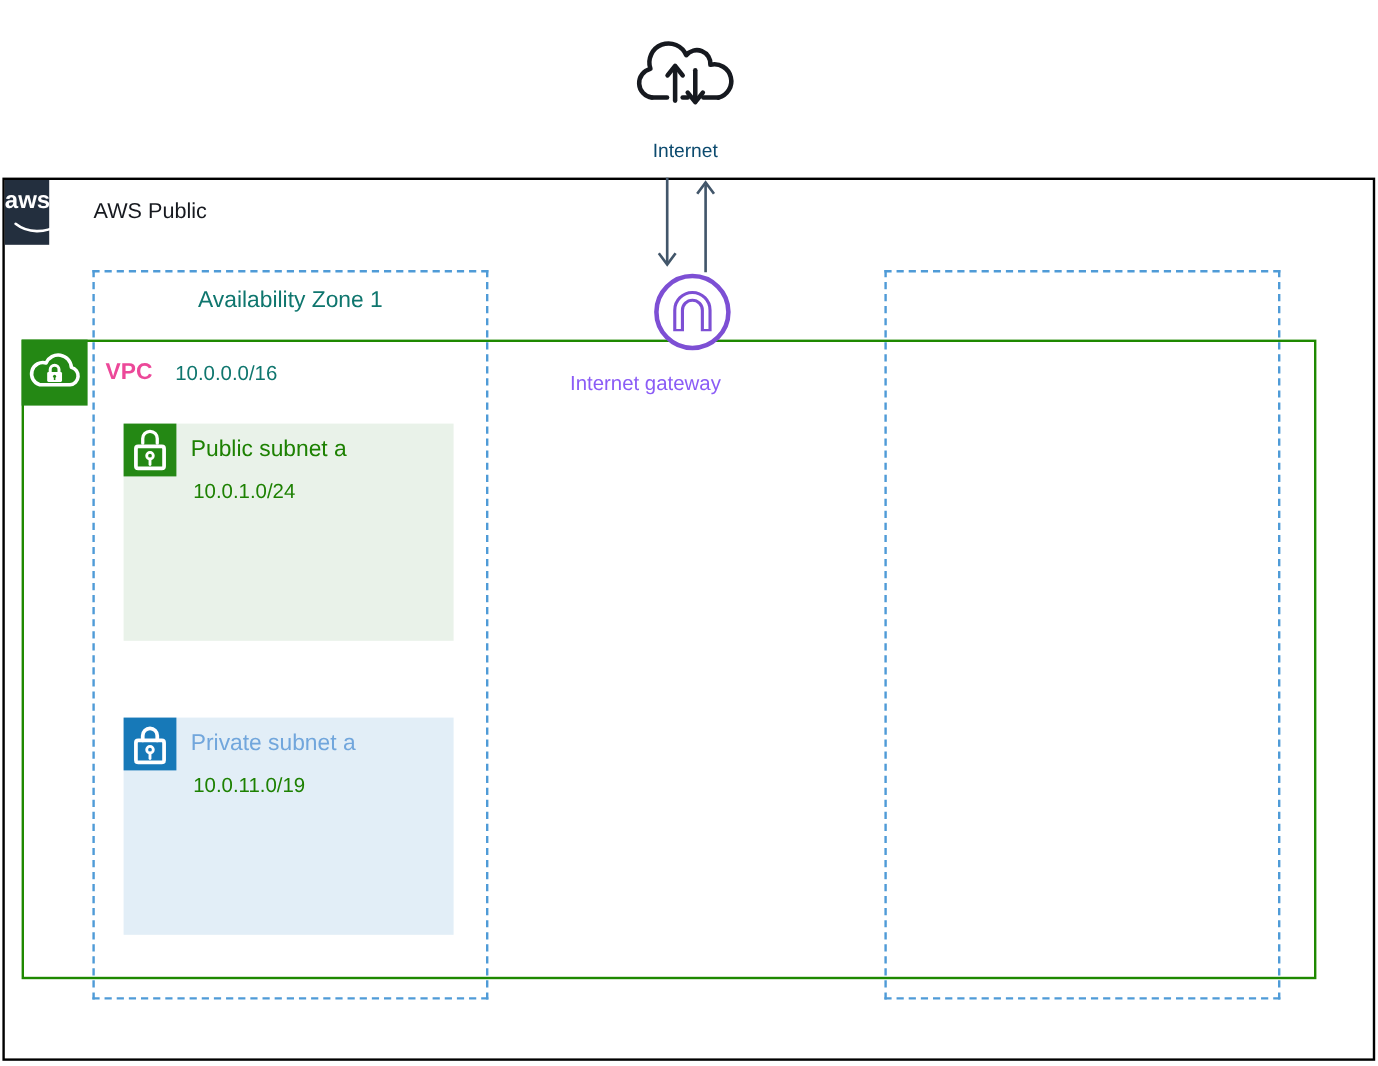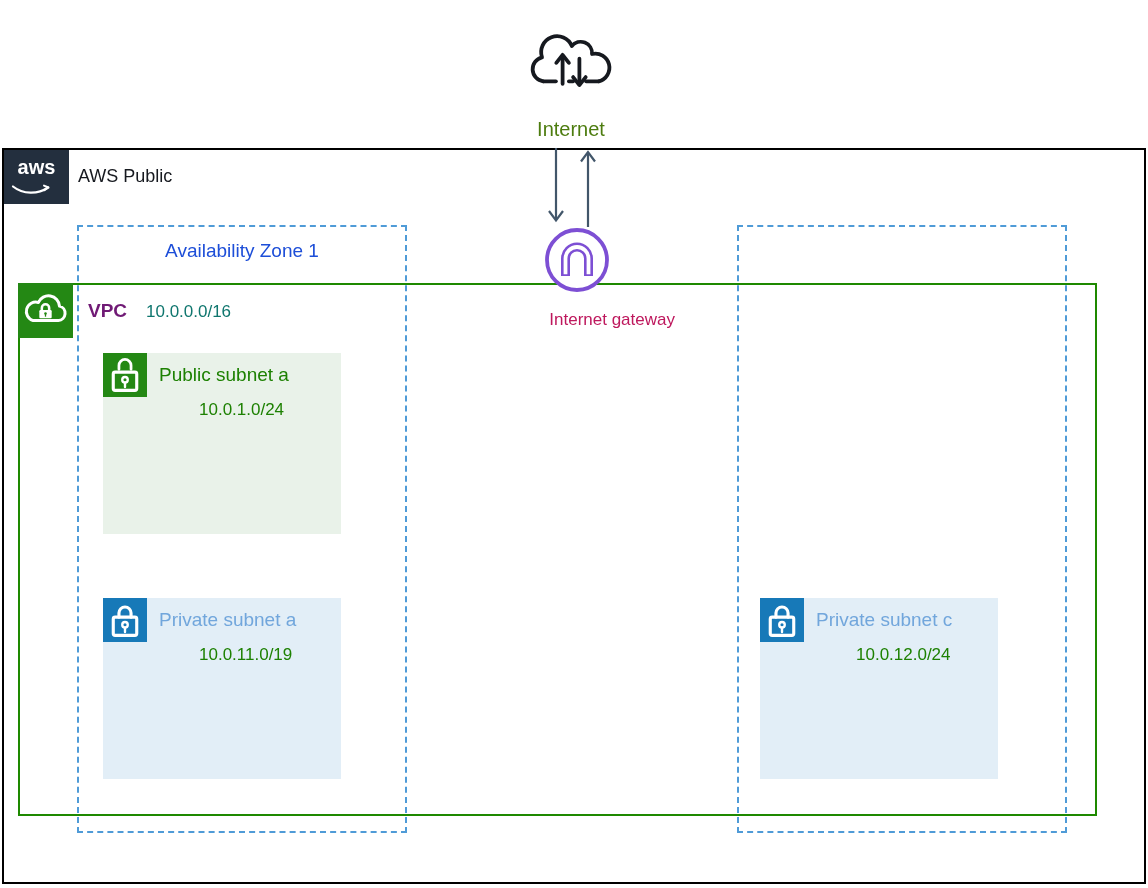--- a/index.html
+++ b/index.html
@@ -4,67 +4,67 @@
 <style>
   * { margin:0; padding:0; box-sizing:border-box; }
   body { background:#ffffff; font-family:"Liberation Sans", sans-serif; }
   .canvas { position:relative; width:1148px; height:888px; background:#fff; overflow:hidden; }
 
   .abs { position:absolute; }
 
   
   .internet-icon { left:529px; top:28px; width:84px; height:68px; z-index:2; }
   .internet-label { left:496px; top:118px; width:150px; text-align:center;
-                    font-size:20px; color:#4d7c0f; z-index:2; }
+                    font-size:16px; color:#0c4a6e; z-index:2; }
 
   
   .aws-cloud-box { left:2px; top:148px; width:1144px; height:736px;
                    border:2px solid #000000; z-index:0; background:#fff; }
-  .aws-logo { left:4px; top:150px; width:65px; height:54px; background:#232f3e; z-index:5; }
+  .aws-logo { left:4px; top:150px; width:37px; height:54px; background:#232f3e; z-index:5; }
   .aws-logo .aws-word { position:absolute; left:0; right:0; top:6px; text-align:center;
                         color:#ffffff; font-size:20px; font-weight:bold; letter-spacing:0; }
   .aws-logo svg { position:absolute; left:5px; bottom:7px; }
   .aws-cloud-label { left:78px; top:166px; font-size:18px; color:#16191f; z-index:5; }
 
   
   .flow-arrows { left:544px; top:148px; width:56px; height:79px; z-index:4; }
 
   
   .az { top:225px; width:330px; height:608px; border:2px dashed #4f9bd7; z-index:3; }
   .az-1 { left:77px; }
   .az-2 { left:737px; }
-  .az-label { padding-top:13px; text-align:center; font-size:19px; color:#1d4ed8; }
+  .az-label { padding-top:13px; text-align:center; font-size:19px; color:#0f766e; }
 
   
   .vpc-box { left:18px; top:283px; width:1079px; height:533px;
              border:2px solid #1e8900; z-index:1; }
   .vpc-icon { left:18px; top:283px; width:55px; height:55px; background:#248814; z-index:2; }
-  .vpc-label { left:88px; top:300px; font-size:19px; font-weight:bold; color:#701a75; z-index:5; }
+  .vpc-label { left:88px; top:300px; font-size:19px; font-weight:bold; color:#ec4899; z-index:5; }
   .vpc-cidr  { left:146px; top:302px; font-size:17px; color:#0f766e; z-index:5; }
 
   
   .igw-icon { left:543px; top:226px; width:68px; height:68px; z-index:6; }
-  .igw-label { left:475px; top:310px; width:200px; text-align:right;
-               font-size:17px; color:#be185d; z-index:6; }
+  .igw-label { left:475px; top:310px; width:200px; text-align:left;
+               font-size:17px; color:#8b5cf6; z-index:6; }
 
   
-  .subnet { position:absolute; width:238px; height:181px; z-index:4; }
+  .subnet { position:absolute; width:275px; height:181px; z-index:4; }
   .subnet.public  { background:#e9f2e9; }
   .subnet.private { background:#e2eef7; }
   .subnet-pos-top { top:126px; }
   .subnet-pos-bottom { top:371px; }
   .az-1 .subnet { left:24px; }
   .az-2 .subnet { left:21px; }
   .subnet-icon { position:absolute; left:0; top:0; width:44px; height:44px; }
   .subnet-icon.public-icon  { background:#248814; }
   .subnet-icon.private-icon { background:#1779b8; }
   .subnet-title { position:absolute; left:56px; top:11px; font-size:19px; }
   .subnet.public  .subnet-title { color:#1d8102; }
   .subnet.private .subnet-title { color:#71a6dc; }
-  .subnet-cidr { position:absolute; left:58px; top:47px; font-size:17px; color:#1d8102;margin-left:38px; }
+  .subnet-cidr { position:absolute; left:58px; top:47px; font-size:17px; color:#1d8102; }
 </style>
 </head>
 <body>
 
 <div class="canvas">
 
   <svg class="abs internet-icon" viewBox="0 0 100 80" fill="none" stroke="#16191f" stroke-width="4.5" stroke-linecap="round" stroke-linejoin="round">
     <path d="M17,63 A14.5,14.5 0 0 1 15.5,34.5 A19,19 0 0 1 51,21 A13.5,13.5 0 0 1 75,30.5 A15,15 0 0 1 83,63"></path>
     <path d="M17,63 H32"></path>
     <path d="M47.5,63 H52.5"></path>
@@ -133,32 +133,20 @@
         </svg>
       </div>
       <div class="subnet-title">Private subnet a</div>
       <div class="subnet-cidr">10.0.11.0/19</div>
     </div>
   </div>
 
   <div class="abs az az-2">
 
 
-    <div class="subnet private subnet-pos-bottom">
-      <div class="subnet-icon private-icon">
-        <svg width="44" height="44" viewBox="0 0 24 24" fill="none" stroke="#ffffff" stroke-linejoin="round" stroke-linecap="round">
-          <path d="M8.7,10.4 V8.2 A3.3,3.3 0 0 1 15.3,8.2 V10.4" stroke-width="1.7"></path>
-          <rect x="5.6" y="10.4" width="12.8" height="10" rx="1" stroke-width="1.7"></rect>
-          <circle cx="12" cy="14.6" r="1.5" stroke-width="1.3"></circle>
-          <path d="M12,16.2 V18.6" stroke-width="1.3"></path>
-        </svg>
-      </div>
-      <div class="subnet-title">Private subnet c</div>
-      <div class="subnet-cidr">10.0.12.0/24</div>
-    </div>
   </div>
 
   <svg class="abs igw-icon" viewBox="0 0 68 68" fill="none">
     <circle cx="34" cy="34" r="30" fill="#ffffff" stroke="#7d4fd4" stroke-width="3.8"></circle>
     <path d="M22.5,50 V32.5 A11.5,11.5 0 0 1 45.5,32.5 V50" stroke="#7d4fd4" stroke-width="9"></path>
     <path d="M22.5,48.2 V32.5 A11.5,11.5 0 0 1 45.5,32.5 V48.2" stroke="#ffffff" stroke-width="3.8"></path>
   </svg>
   <div class="abs igw-label">Internet gateway</div>
 
 </div>

